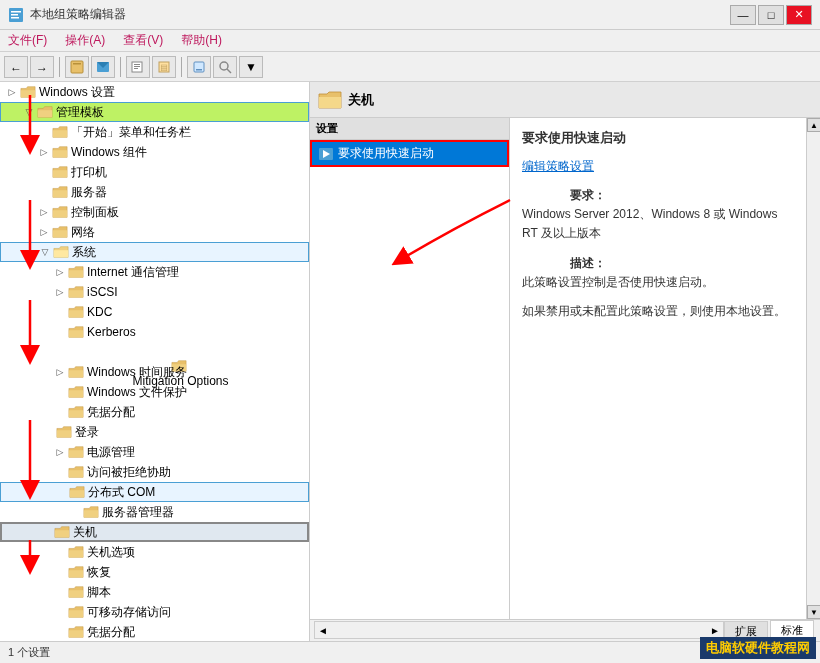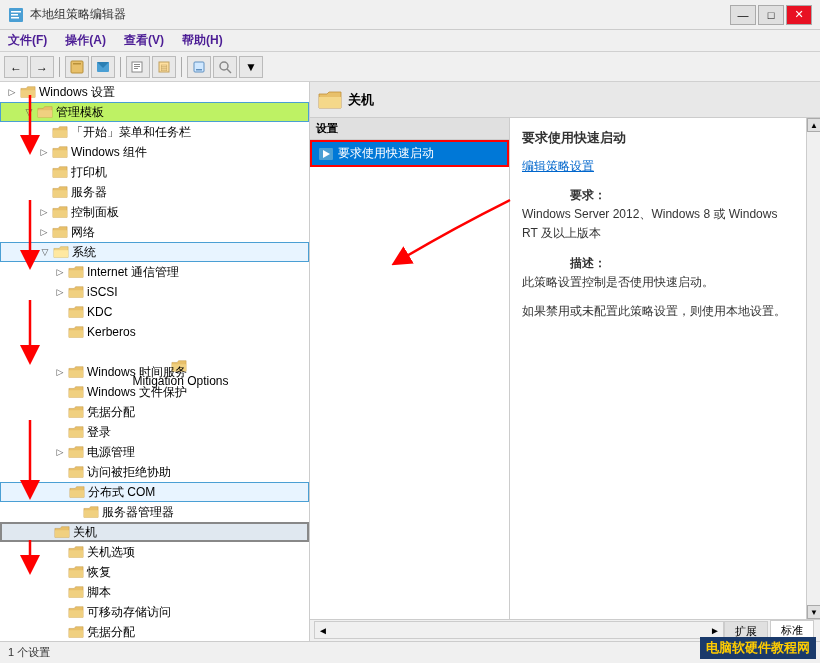--- a/index.html
+++ b/index.html
@@ -58,24 +58,23 @@
       background: #f0f0f0;
       height: 22px;
       display: flex;
       align-items: center;
       padding: 0 4px;
       border-bottom: 1px solid #d0d0d0;
       gap: 10px;
     }
     .menu-item {
       font-size: 12px;
-      color: #4c1d95;
+      color: #be185d;
       cursor: pointer;
       padding: 2px 4px;
-      font-weight: bold;
     }
 
     
     .toolbar {
       background: #f0f0f0;
       height: 30px;
       display: flex;
       align-items: center;
       padding: 0 4px;
       border-bottom: 1px solid #d0d0d0;
@@ -568,21 +567,21 @@
           <span class="expand-icon" style="visibility:hidden;">▷</span>
           <span class="folder-icon">
             <svg class="folder-svg" viewBox="0 0 18 14">
                 <path d="M1 3 L7 3 L8.5 1 L17 1 L17 13 L1 13 Z" fill="#e8c06a" stroke="#c0903a" stroke-width="0.5"></path>
                 <path d="M1 5 L17 5 L17 13 L1 13 Z" fill="#f0d080"></path>
               </svg>
           </span>
           <span>凭据分配</span>
         </div>
 
-        <div class="tree-item" style="padding-left:52px;">
+        <div class="tree-item" style="padding-left:40px;">
           <span class="expand-icon" style="visibility:hidden;">▷</span>
           <span class="folder-icon">
             <svg class="folder-svg" viewBox="0 0 18 14">
                 <path d="M1 3 L7 3 L8.5 1 L17 1 L17 13 L1 13 Z" fill="#e8c06a" stroke="#c0903a" stroke-width="0.5"></path>
                 <path d="M1 5 L17 5 L17 13 L1 13 Z" fill="#f0d080"></path>
               </svg>
           </span>
           <span>登录</span>
         </div>
 

